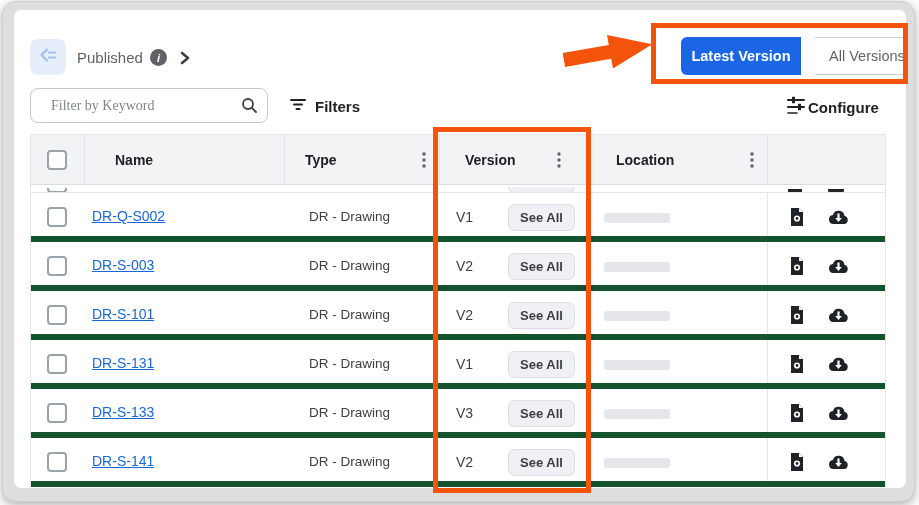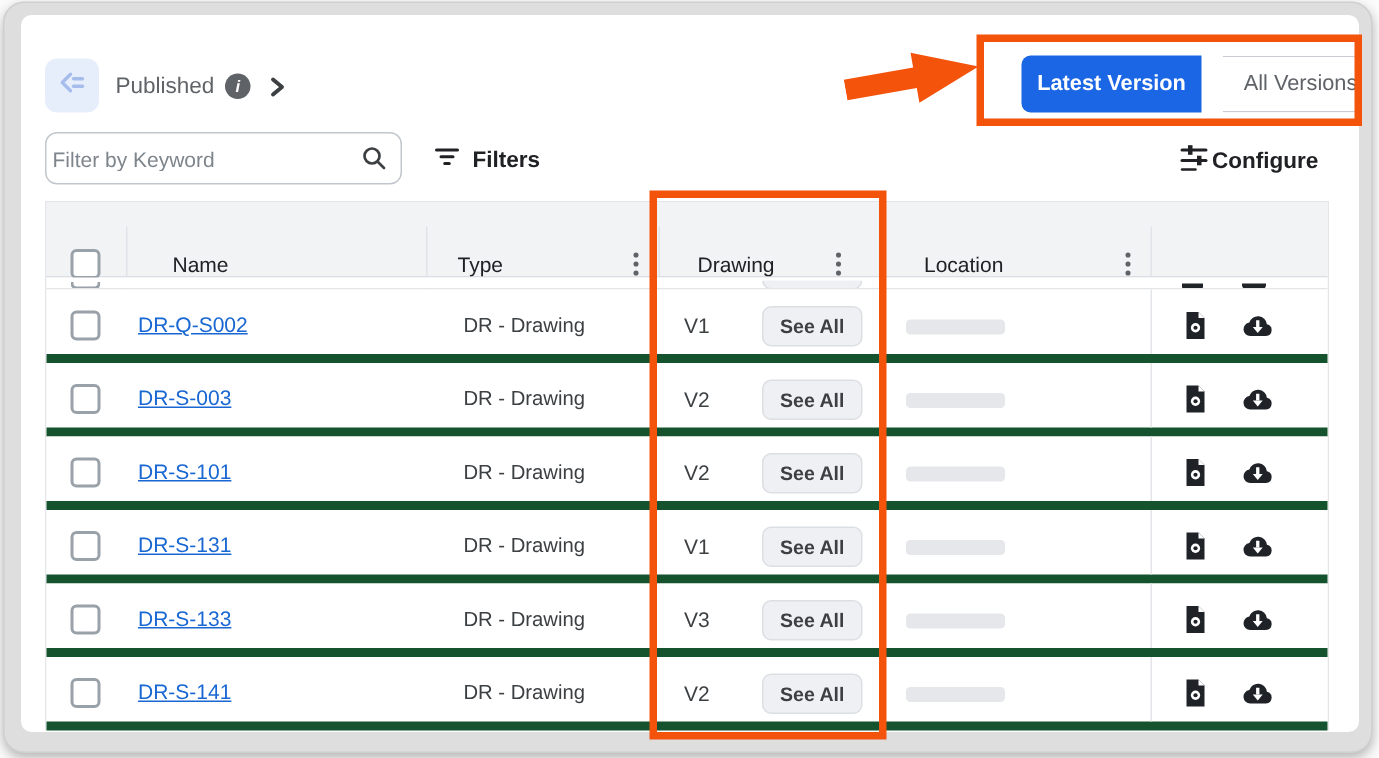--- a/index.html
+++ b/index.html
@@ -25,35 +25,35 @@
   .toggle { position:absolute; left:653px; top:27px; height:38px; display:flex; }
   .seg { height:38px; display:flex; align-items:center; justify-content:center;
          font-size:14.5px; cursor:pointer;margin-left:14px; }
   .seg-active { width:120px; border-radius:6px 0 0 6px; background:#1b66e4; color:#fff; font-weight:bold; }
   .seg-inactive { width:105px; border-radius:0 6px 6px 0; background:#fff; color:#5f6368;
                   border:1px solid #c8ccd2; border-left:none; }
 
   
   .search { position:absolute; left:16px; top:78px; width:238px; height:35px; }
   .search input { width:100%; height:100%; border:1px solid #c2c7cd; border-radius:8px;
-                  padding:0 34px 0 4px; font-size:14px; color:#202124; outline:none;
-                  font-family:Liberation Sans, sans-serif; }
+                  padding:0 34px 0 20px; font-size:14px; color:#202124; outline:none;
+                  font-family:Liberation Serif, serif; }
   .search input::placeholder { color:#7e858c; }
   .search .mag { position:absolute; right:10px; top:9px; }
   .filters { position:absolute; left:275px; top:86px; display:flex; align-items:center; gap:8px; cursor:pointer; }
   .filters .lbl { font-size:15px; font-weight:bold; color:#202124; }
   .configure { position:absolute; left:772px; top:85px; display:flex; align-items:center; gap:2px; cursor:pointer; }
   .configure .lbl { font-size:15px; font-weight:bold; color:#202124; }
 
   
   .table { position:absolute; left:16px; top:124px; width:856px;
            border-left:1px solid #e3e5e8; border-right:1px solid #e3e5e8; border-top:1px solid #e3e5e8; }
   .thead { position:relative; height:50px; background:#f2f3f5; border-bottom:1px solid #dadde1; }
-  .th { position:absolute; top:16px; height:50px; display:flex; align-items:center;
-        font-size:14px; font-weight:normal; color:#202124; border-left:1px solid #e0e3e7; }
+  .th { position:absolute; top:0; height:50px; display:flex; align-items:center;
+        font-size:14px; font-weight:bold; color:#202124; border-left:1px solid #e0e3e7; }
   .th .kebab { position:absolute; right:13px; top:17px; cursor:pointer; }
   .cb { width:20px; height:20px; border:2px solid #99a1a9; border-radius:4px; background:#fff; cursor:pointer; }
 
   .partial { position:relative; height:8px; background:#fff; border-bottom:1px solid #e3e5e8; overflow:hidden; }
 
   .row { position:relative; height:49px; background:#fff; border-bottom:6px solid #14532d; }
   .row .cb { position:absolute; left:16px; top:14px; }
   .name-link { position:absolute; left:61px; top:15px; font-size:14px; color:#1967d2;
                text-decoration:underline; font-weight:500; cursor:pointer; }
   .type-txt { position:absolute; left:278px; top:16px; font-size:13.5px; color:#3c4043; }
@@ -155,21 +155,21 @@
           <span>Type</span>
           <span class="kebab">
             <svg width="4" height="16" viewBox="0 0 4 16" fill="#5f6368">
                 <circle cx="2" cy="2" r="1.7"></circle>
                 <circle cx="2" cy="8" r="1.7"></circle>
                 <circle cx="2" cy="14" r="1.7"></circle>
               </svg>
           </span>
         </div>
         <div class="th" style="left:408px;width:150px;padding-left:25px;">
-          <span>Drawing</span>
+          <span>Version</span>
           <span class="kebab" style="right:28px;">
             <svg width="4" height="16" viewBox="0 0 4 16" fill="#5f6368">
                 <circle cx="2" cy="2" r="1.7"></circle>
                 <circle cx="2" cy="8" r="1.7"></circle>
                 <circle cx="2" cy="14" r="1.7"></circle>
               </svg>
           </span>
         </div>
         <div class="th" style="left:558px;width:178px;padding-left:26px;">
           <span>Location</span>

